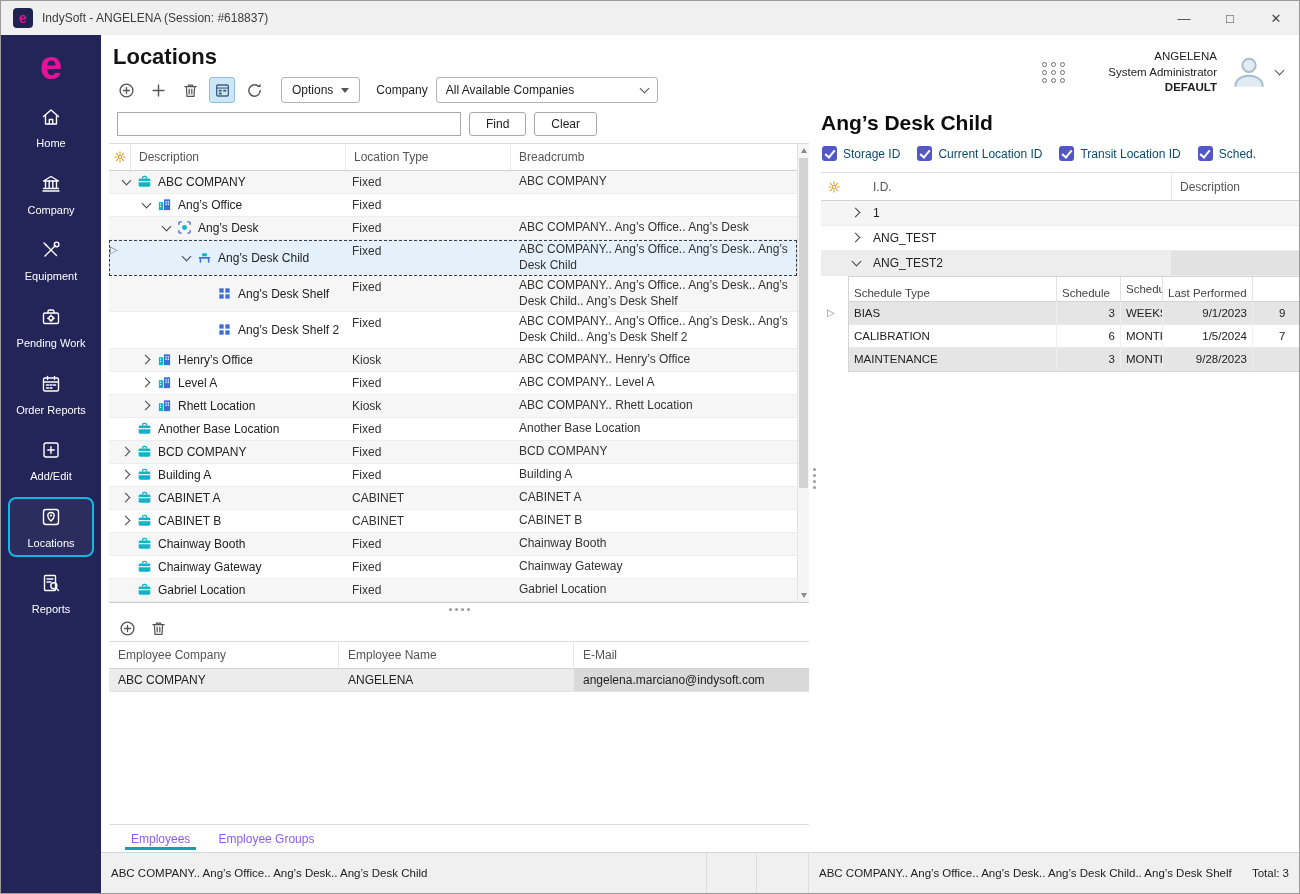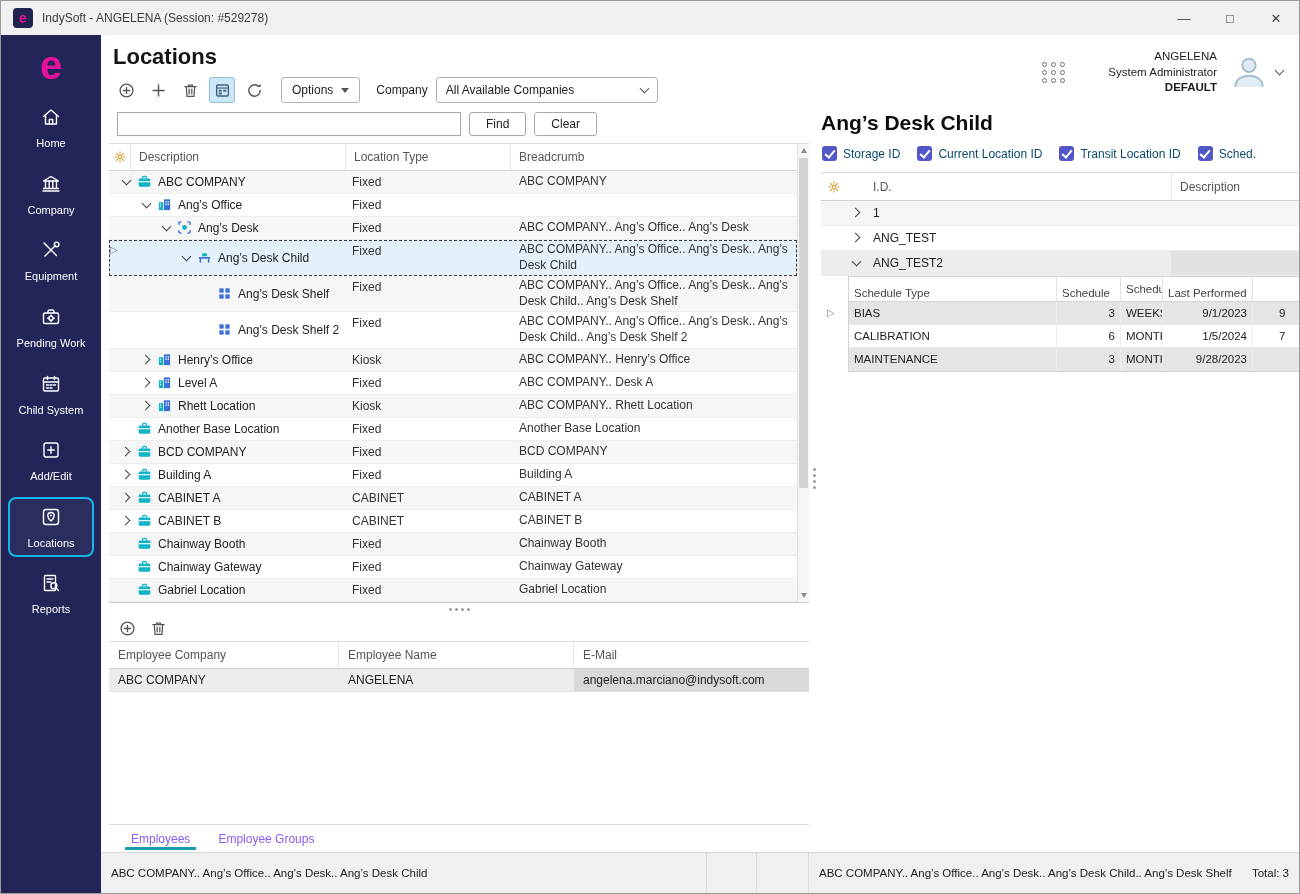--- a/index.html
+++ b/index.html
@@ -129,21 +129,21 @@
 .sb-m2{width:52px;flex:0 0 auto;}
 .sb-right{flex:1;border-right:none;justify-content:space-between;gap:10px;}
 </style>
 </head>
 <body>
 
 <div class="window">
 
   <div class="titlebar">
     <span class="tb-logo">e</span>
-    <span class="tb-title">IndySoft - ANGELENA (Session: #529278)</span>
+    <span class="tb-title">IndySoft - ANGELENA (Session: #618837)</span>
     <div id="tb-controls">
         <span class="tb-btn">—</span>
         <span class="tb-btn">□</span>
         <span class="tb-btn">✕</span>
       </div>
   </div>
 
   <div class="app">
 
     <nav class="sidebar">
@@ -181,21 +181,21 @@
                 <path d="M11 8.9v1.2M11 14.3v1.2M7.7 12.2h1.2M13.1 12.2h1.2"></path>
               </svg></span>
             <span class="s-label">Pending Work</span>
           </div>
           <div class="side-item">
             <span class="s-icon"><svg viewBox="0 0 22 22" fill="none" stroke="#fff" stroke-width="1.4" stroke-linecap="round" stroke-linejoin="round">
                 <rect x="3.5" y="5" width="15" height="13" rx="1.5"></rect>
                 <path d="M3.5 9h15M7.5 3.5v3M14.5 3.5v3"></path>
                 <path d="M6.5 12h2M10 12h2M13.5 12h2M6.5 15h2M10 15h2"></path>
               </svg></span>
-            <span class="s-label">Child System</span>
+            <span class="s-label">Order Reports</span>
           </div>
           <div class="side-item">
             <span class="s-icon"><svg viewBox="0 0 22 22" fill="none" stroke="#fff" stroke-width="1.4" stroke-linecap="round" stroke-linejoin="round">
                 <rect x="4" y="4" width="14" height="14" rx="2"></rect>
                 <path d="M11 7.8v6.4M7.8 11h6.4"></path>
               </svg></span>
             <span class="s-label">Add/Edit</span>
           </div>
           <div class="side-item active">
             <span class="s-icon"><svg viewBox="0 0 22 22" fill="none" stroke="#fff" stroke-width="1.4" stroke-linecap="round" stroke-linejoin="round">
@@ -435,21 +435,21 @@
                         <rect x="9" y="4.5" width="1.4" height="1.4" fill="#fff"></rect>
                         <rect x="11.4" y="4.5" width="1.4" height="1.4" fill="#fff"></rect>
                         <rect x="9" y="7" width="1.4" height="1.4" fill="#fff"></rect>
                         <rect x="11.4" y="7" width="1.4" height="1.4" fill="#fff"></rect>
                         <rect x="3.2" y="7" width="1.2" height="1.2" fill="#fff"></rect>
                         <rect x="3.2" y="9.5" width="1.2" height="1.2" fill="#fff"></rect>
                       </svg></span>
                     <span class="dtext">Level A</span>
                   </div>
                   <div class="c-type">Fixed</div>
-                  <div class="c-crumb">ABC COMPANY.. Desk A</div>
+                  <div class="c-crumb">ABC COMPANY.. Level A</div>
                 </div>
                 <div class="trow odd">
                   <div class="c-desc" style="padding-left: 30px;">
                     <span class="chev closed"></span>
                     <span class="ticon"><svg viewBox="0 0 16 16">
                         <rect x="2" y="5.5" width="4.6" height="8.5" fill="#10b3c7"></rect>
                         <rect x="7.4" y="2.5" width="6.6" height="11.5" fill="#3a6fd8"></rect>
                         <rect x="9" y="4.5" width="1.4" height="1.4" fill="#fff"></rect>
                         <rect x="11.4" y="4.5" width="1.4" height="1.4" fill="#fff"></rect>
                         <rect x="9" y="7" width="1.4" height="1.4" fill="#fff"></rect>

